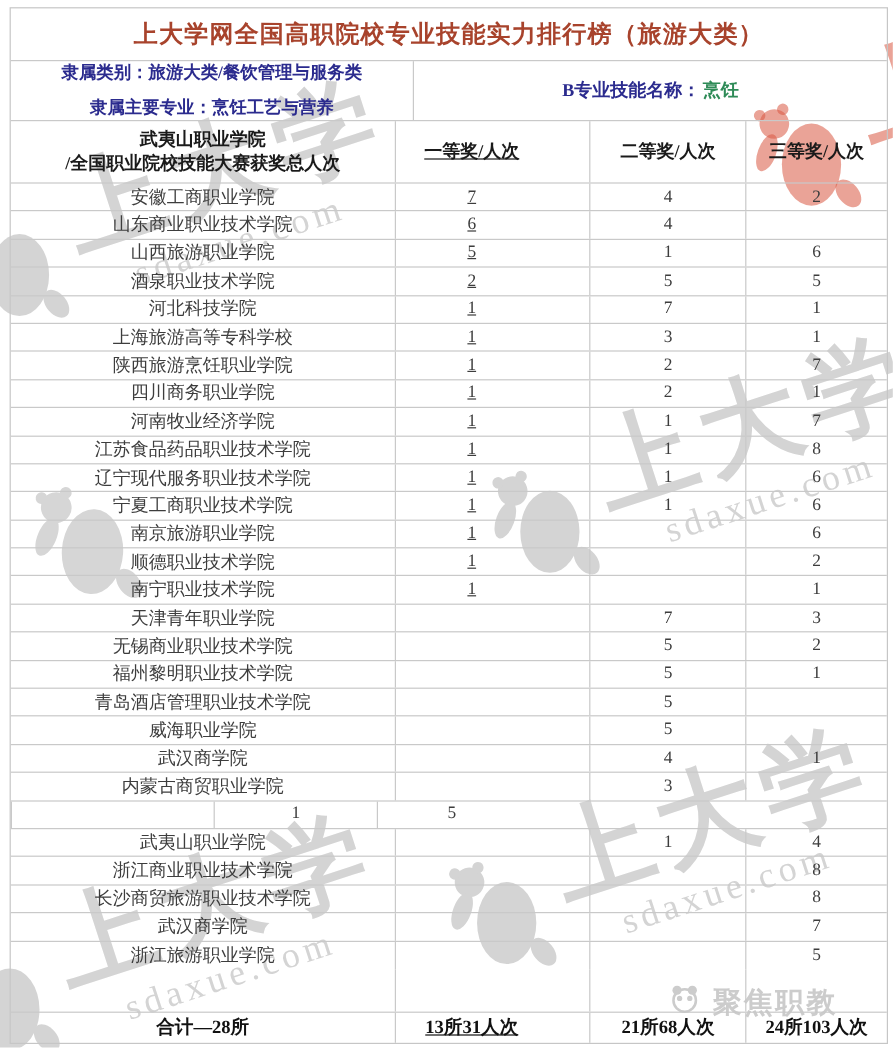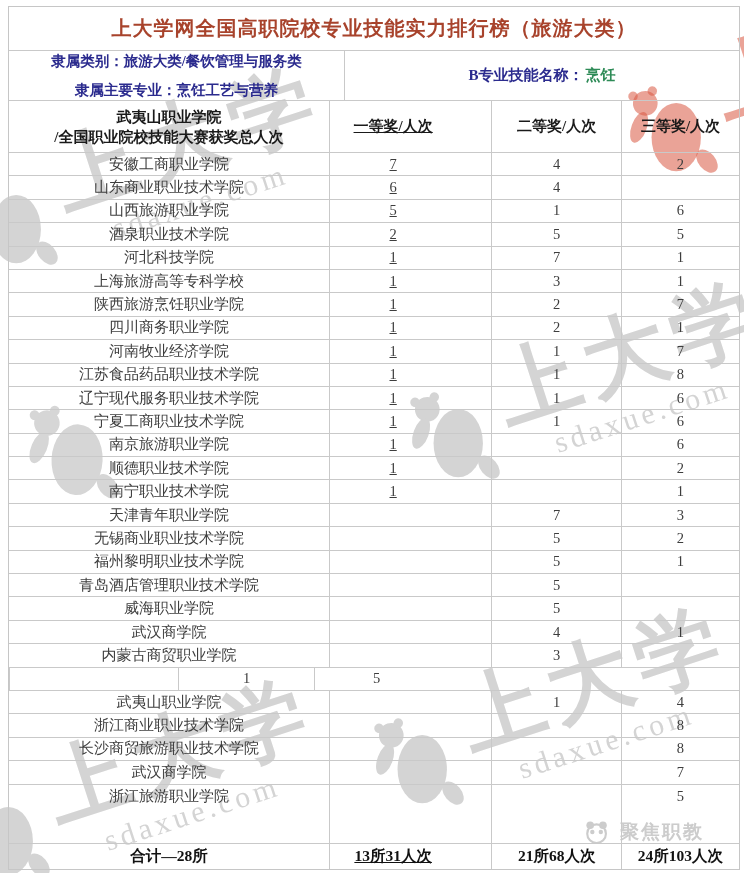--- a/index.html
+++ b/index.html
@@ -9,22 +9,22 @@
 
   
   .wm-layer{position:absolute;inset:0;z-index:1;}
   .wm{position:absolute;display:flex;align-items:flex-start;gap:10px;
       transform:rotate(-18deg);color:#d4d4d4;white-space:nowrap;}
   .wm.red{color:rgba(216,88,66,0.55);}
   .wm .panda{width:92px;height:112px;flex:0 0 auto;margin-top:14px;}
   .wm-chars{font-size:84px;font-weight:bold;letter-spacing:8px;line-height:1;}
   .wm-domain{font-size:30px;letter-spacing:4px;line-height:1;margin-top:6px;margin-left:40px;}
   .panda-solo{position:absolute;color:#d6d6d6;transform:rotate(-15deg);}
-  .focus-logo{position:absolute;left:580px;top:819px;display:flex;align-items:flex-end;gap:6px;
-      color:#cccccc;font-size:19px;letter-spacing:2px;font-weight:bold;}
+  .focus-logo{position:absolute;left:554px;top:819px;display:flex;align-items:flex-start;gap:6px;
+      color:#cccccc;font-size:24px;letter-spacing:2px;font-weight:bold;}
   .focus-logo svg{width:34px;height:26px;}
 
   
   .frame{position:absolute;left:8px;top:6px;width:732px;height:864px;z-index:2;
          border:1px solid #c6c6c6;box-sizing:border-box;display:flex;flex-direction:column;}
   .row{display:flex;border-bottom:1px solid #c9c9c9;box-sizing:border-box;flex:0 0 auto;}
   .row:last-child{border-bottom:none;}
   .cell{box-sizing:border-box;display:flex;align-items:center;justify-content:center;
         overflow:hidden;white-space:nowrap;}
   .vline{border-left:1px solid #c9c9c9;}

